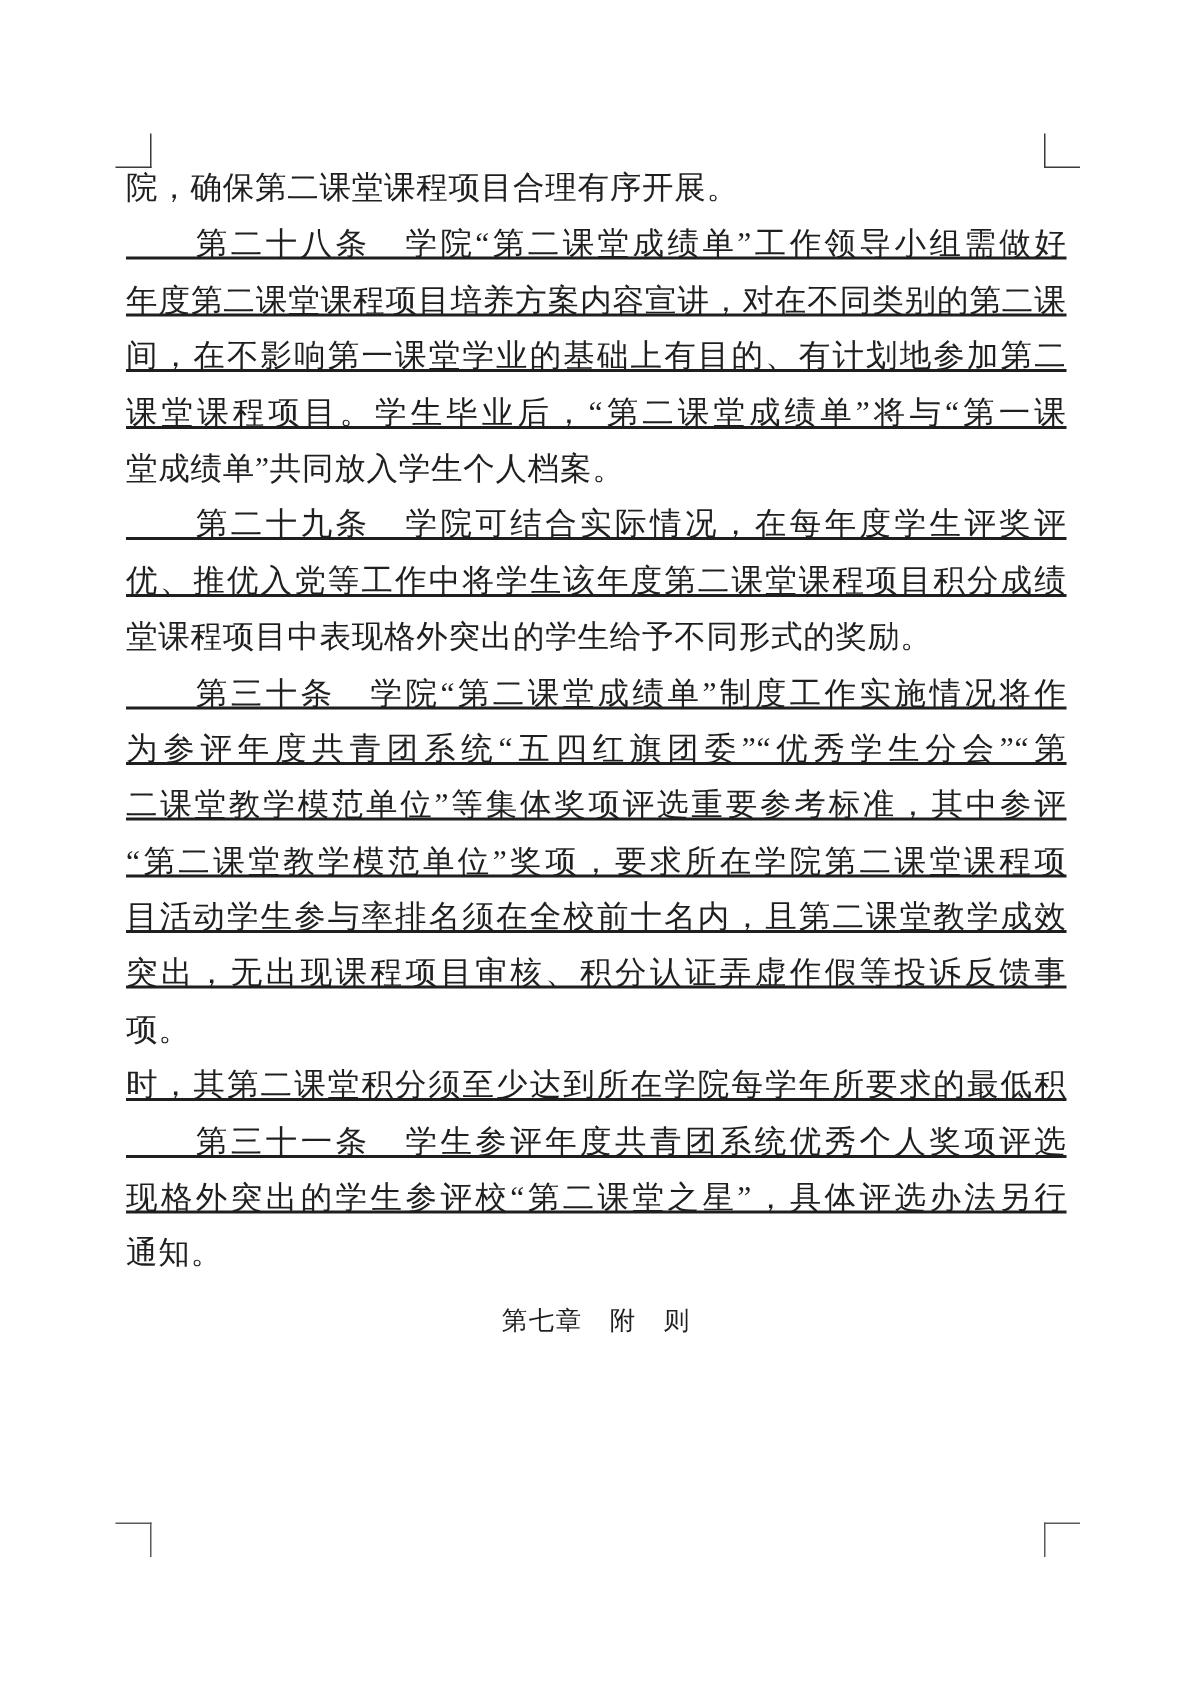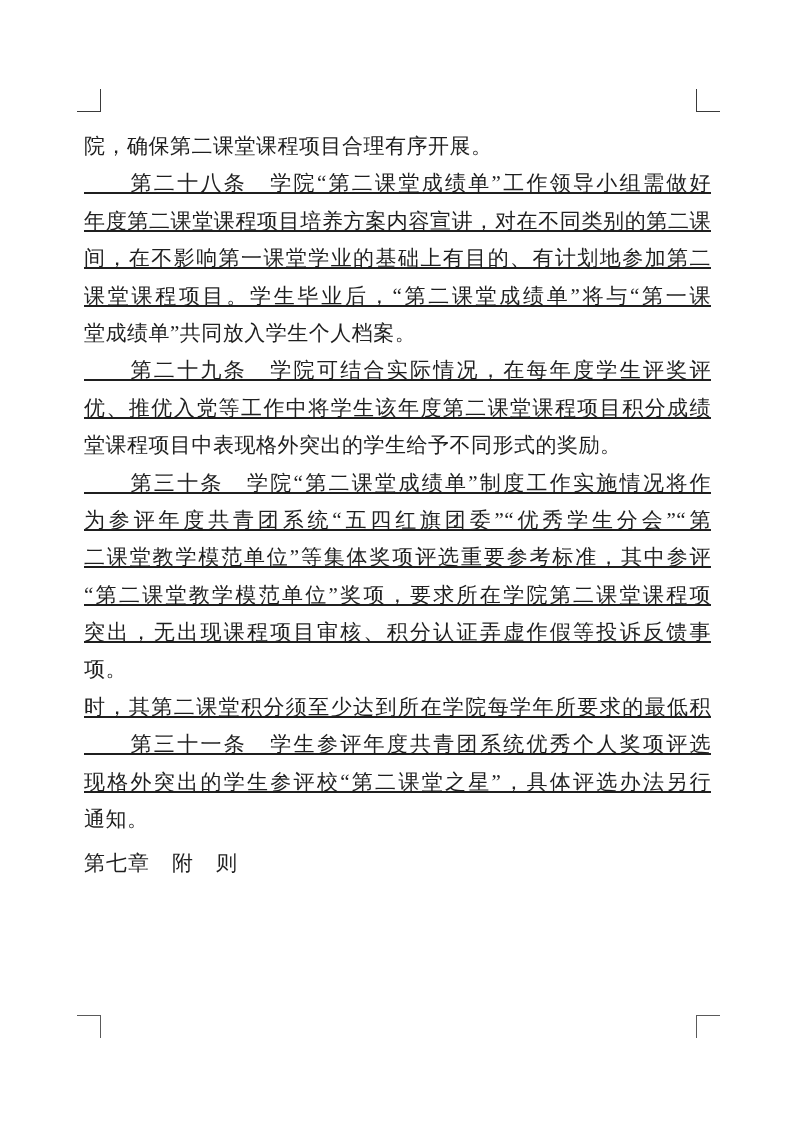--- a/index.html
+++ b/index.html
@@ -16,41 +16,42 @@
   
   .crop-mark { position: absolute; width: 24px; height: 23px; }
   .crop-mark.tl { left: 77px;  top: 89px;   border-right: 1px solid #3a3a3a; border-bottom: 1px solid #3a3a3a; }
   .crop-mark.tr { left: 696px; top: 89px;   border-left: 1px solid #3a3a3a;  border-bottom: 1px solid #3a3a3a; }
   .crop-mark.bl { left: 77px;  top: 1015px; border-right: 1px solid #5a5a5a; border-top: 1px solid #5a5a5a; }
   .crop-mark.br { left: 696px; top: 1015px; border-left: 1px solid #5a5a5a;  border-top: 1px solid #5a5a5a; }
 
   .content {
     position: absolute;
     left: 84px;
-    top: 128px;
+    top: 107px;
     width: 627px;
     font-size: 21px;
   }
   .line {
     height: 37.4px;
     line-height: 37.4px;
     white-space: pre-wrap;
     text-align: justify;
     text-align-last: left;
     letter-spacing: 0.5px;
   }
   .line.stretch {
     text-align-last: justify;
     text-decoration: underline;
   }
   .section-heading {
     margin-top: 7px;
     height: 37.4px;
     line-height: 37.4px;
-    font-size: 21px;
+    text-align: center;
+    font-size: 17px;
     letter-spacing: 1px;
   }
 </style>
 </head>
 <body>
 
 <div class="page" style="background: rgb(255, 255, 255); color: rgb(31, 31, 31);">
   <div class="crop-mark tl"></div>
   <div class="crop-mark tr"></div>
   <div class="crop-mark bl"></div>
@@ -64,20 +65,21 @@
         <div class="line stretch">间，在不影响第一课堂学业的基础上有目的、有计划地参加第二</div>
         <div class="line stretch">课堂课程项目。学生毕业后，“第二课堂成绩单”将与“第一课</div>
         <div class="line">堂成绩单”共同放入学生个人档案。</div>
         <div class="line stretch">　　第二十九条　学院可结合实际情况，在每年度学生评奖评</div>
         <div class="line stretch">优、推优入党等工作中将学生该年度第二课堂课程项目积分成绩</div>
         <div class="line">堂课程项目中表现格外突出的学生给予不同形式的奖励。</div>
         <div class="line stretch">　　第三十条　学院“第二课堂成绩单”制度工作实施情况将作</div>
         <div class="line stretch">为参评年度共青团系统“五四红旗团委”“优秀学生分会”“第</div>
         <div class="line stretch">二课堂教学模范单位”等集体奖项评选重要参考标准，其中参评</div>
         <div class="line stretch">“第二课堂教学模范单位”奖项，要求所在学院第二课堂课程项</div>
+        <div class="line stretch">目活动学生参与率排名须在全校前十名内，且第二课堂教学成效</div>
         <div class="line stretch">突出，无出现课程项目审核、积分认证弄虚作假等投诉反馈事</div>
         <div class="line">项。</div>
         <div class="line stretch">时，其第二课堂积分须至少达到所在学院每学年所要求的最低积</div>
         <div class="line stretch">　　第三十一条　学生参评年度共青团系统优秀个人奖项评选</div>
         <div class="line stretch">现格外突出的学生参评校“第二课堂之星”，具体评选办法另行</div>
         <div class="line">通知。</div>
       </div>
     <div class="section-heading">第七章　附　则</div>
   </div>
 </div>

